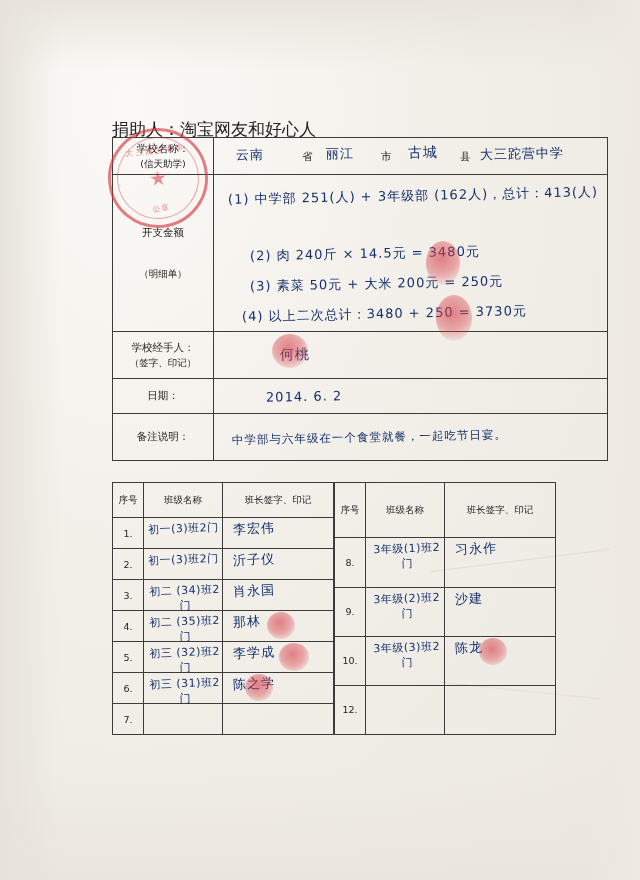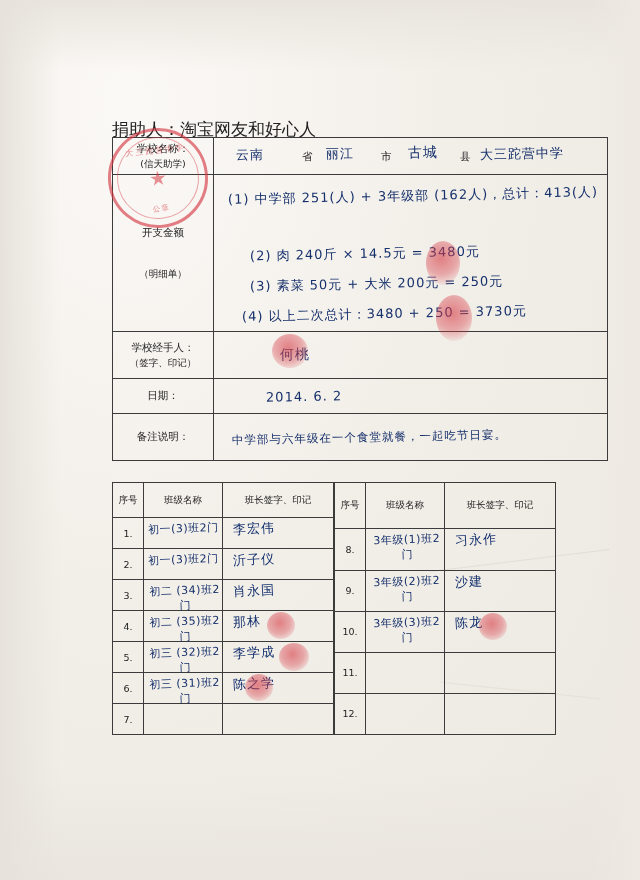--- a/index.html
+++ b/index.html
@@ -428,29 +428,20 @@
         <td class="cell-no">10.</td>
         <td>
               <span class="hw-cell">3年级(3)班2门</span>
             </td>
         <td>
           <span class="hw-sig">陈龙</span>
           <div class="fp" style="left:34px; top:1px; width:28px; height:27px;"></div>
         </td>
       </tr>
       <tr>
-        <td class="cell-no">11.</td>
-        <td>
-              <span class="hw-cell"></span>
-            </td>
-        <td>
-              <span class="hw-sig"></span>
-            </td>
-      </tr>
-      <tr>
         <td class="cell-no">12.</td>
         <td>
               <span class="hw-cell"></span>
             </td>
         <td>
               <span class="hw-sig"></span>
             </td>
       </tr>
     </tbody>
       </table>

